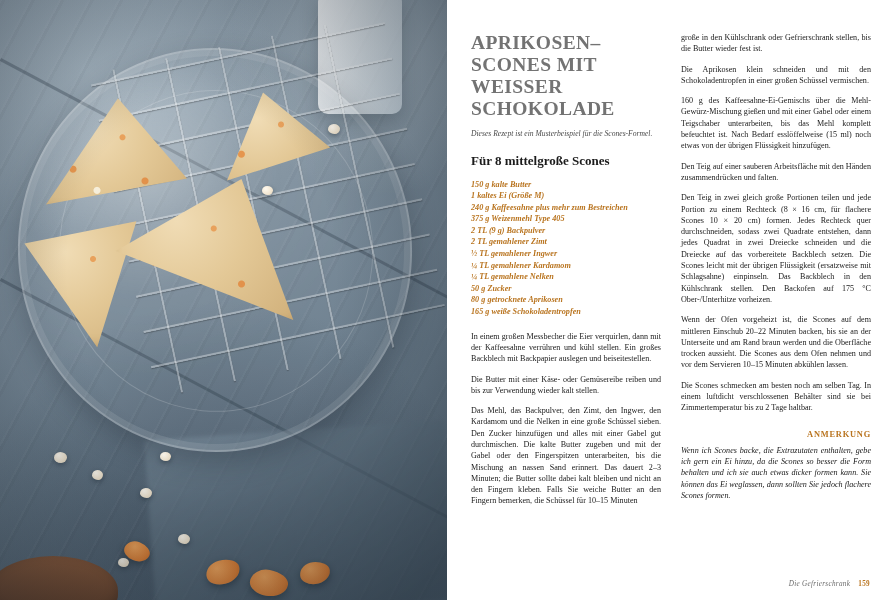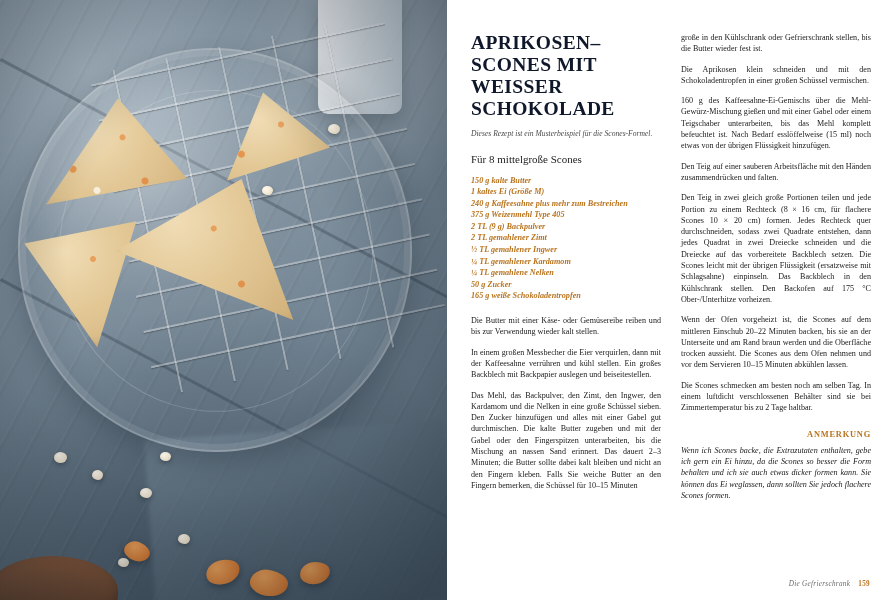--- a/index.html
+++ b/index.html
@@ -188,37 +188,37 @@
     display: flex;
     gap: 20px;
   }
   .col {
     width: 190px;
     position: relative;
   }
   .recipe-title {
     font-family: "Liberation Serif", serif;
     font-weight: bold;
-    color: #0f172a;
+    color: #737373;
     font-size: 19.5px;
     line-height: 22px;
     letter-spacing: 0.4px;
     margin: 0 0 9px 0;
     text-transform: uppercase;
   }
   .subtitle {
     font-style: italic;
     font-size: 7.6px;
     line-height: 10.5px;
     color: #4a4a4a;
     margin: 0 0 13px 0;
   }
   .servings {
-    font-weight: normal;
-    font-size: 11px;
+    font-weight: bold;
+    font-size: 13px;
     color: #1c1c1c;
     margin: 0 0 10px 0;
   }
   .ingredients {
     list-style: none;
     margin: 0 0 13px 0;
     padding: 0;
     font-style: italic;
   }
   .ingredients li {
@@ -346,25 +346,26 @@
           <li>150 g kalte Butter</li>
           <li>1 kaltes Ei (Größe M)</li>
           <li>240 g Kaffeesahne plus mehr zum Bestreichen</li>
           <li>375 g Weizenmehl Type 405</li>
           <li>2 TL (9 g) Backpulver</li>
           <li>2 TL gemahlener Zimt</li>
           <li>½ TL gemahlener Ingwer</li>
           <li>¼ TL gemahlener Kardamom</li>
           <li>¼ TL gemahlene Nelken</li>
           <li>50 g Zucker</li>
+          <li>80 g getrocknete Aprikosen</li>
           <li>165 g weiße Schokoladentropfen</li>
         </ul>
 
+        <p class="body">In einem großen Messbecher die Eier verquirlen, dann mit der Kaffeesahne verrühren und kühl stellen. Ein großes Backblech mit Backpapier auslegen und beiseitestellen.</p>
         <p class="body">Die Butter mit einer Käse- oder Gemüsereibe reiben und bis zur Verwendung wieder kalt stellen.</p>
-        <p class="body">In einem großen Messbecher die Eier verquirlen, dann mit der Kaffeesahne verrühren und kühl stellen. Ein großes Backblech mit Backpapier auslegen und beiseitestellen.</p>
         <p class="body">Das Mehl, das Backpulver, den Zimt, den Ingwer, den Kardamom und die Nelken in eine große Schüssel sieben. Den Zucker hinzufügen und alles mit einer Gabel gut durchmischen. Die kalte Butter zugeben und mit der Gabel oder den Fingerspitzen unterarbeiten, bis die Mischung an nassen Sand erinnert. Das dauert 2–3 Minuten; die Butter sollte dabei kalt bleiben und nicht an den Fingern kleben. Falls Sie weiche Butter an den Fingern bemerken, die Schüssel für 10–15 Minuten</p>
       </div>
 
       <div class="col">
         <p class="body">große in den Kühlschrank oder Gefrierschrank stellen, bis die Butter wieder fest ist.</p>
         <p class="body">Die Aprikosen klein schneiden und mit den Schokoladentropfen in einer großen Schüssel vermischen.</p>
         <p class="body">160 g des Kaffeesahne-Ei-Gemischs über die Mehl-Gewürz-Mischung gießen und mit einer Gabel oder einem Teigschaber unterarbeiten, bis das Mehl komplett befeuchtet ist. Nach Bedarf esslöffelweise (15 ml) noch etwas von der übrigen Flüssigkeit hinzufügen.</p>
         <p class="body">Den Teig auf einer sauberen Arbeitsfläche mit den Händen zusammendrücken und falten.</p>
         <p class="body">Den Teig in zwei gleich große Portionen teilen und jede Portion zu einem Rechteck (8 × 16 cm, für flachere Scones 10 × 20 cm) formen. Jedes Rechteck quer durchschneiden, sodass zwei Quadrate entstehen, dann jedes Quadrat in zwei Dreiecke schneiden und die Dreiecke auf das vorbereitete Backblech setzen. Die Scones leicht mit der übrigen Flüssigkeit (ersatzweise mit Schlagsahne) einpinseln. Das Backblech in den Kühlschrank stellen. Den Backofen auf 175 °C Ober-/Unterhitze vorheizen.</p>
         <p class="body">Wenn der Ofen vorgeheizt ist, die Scones auf dem mittleren Einschub 20–22 Minuten backen, bis sie an der Unterseite und am Rand braun werden und die Oberfläche trocken aussieht. Die Scones aus dem Ofen nehmen und vor dem Servieren 10–15 Minuten abkühlen lassen.</p>

